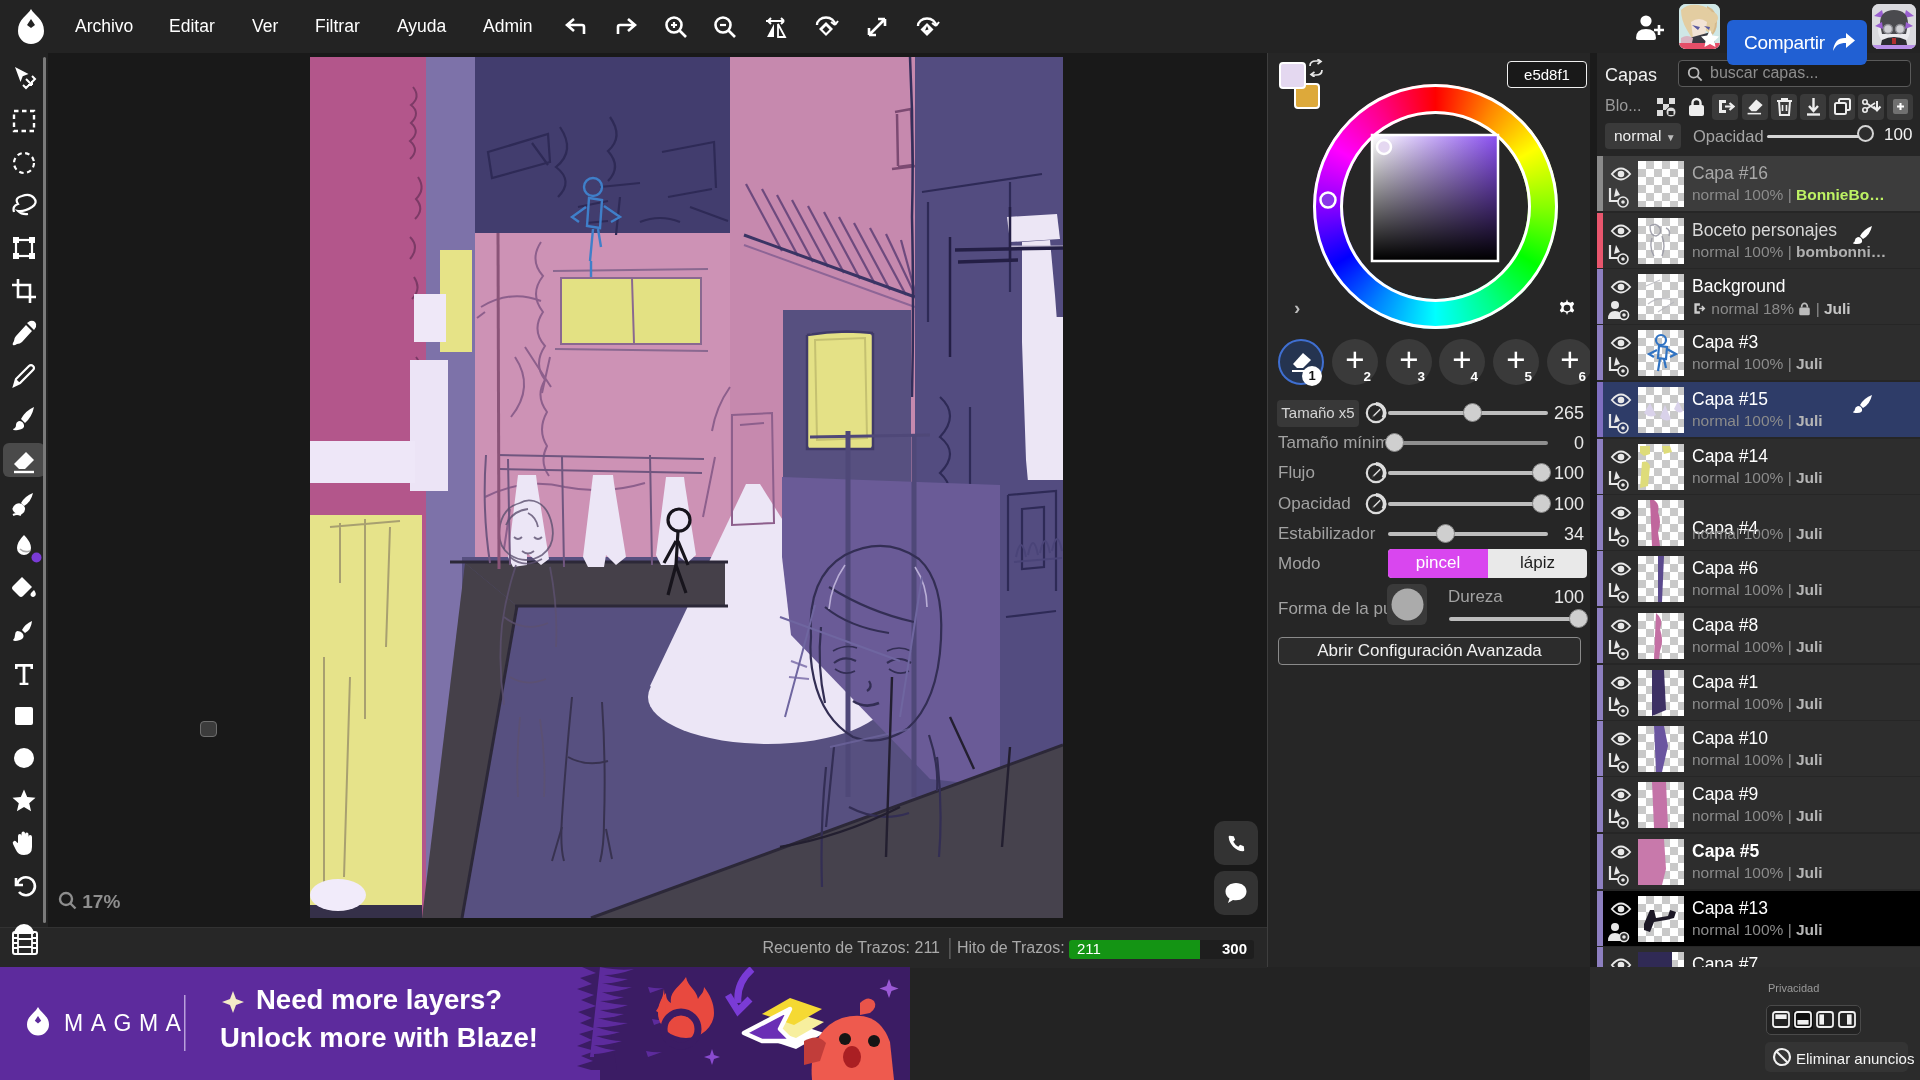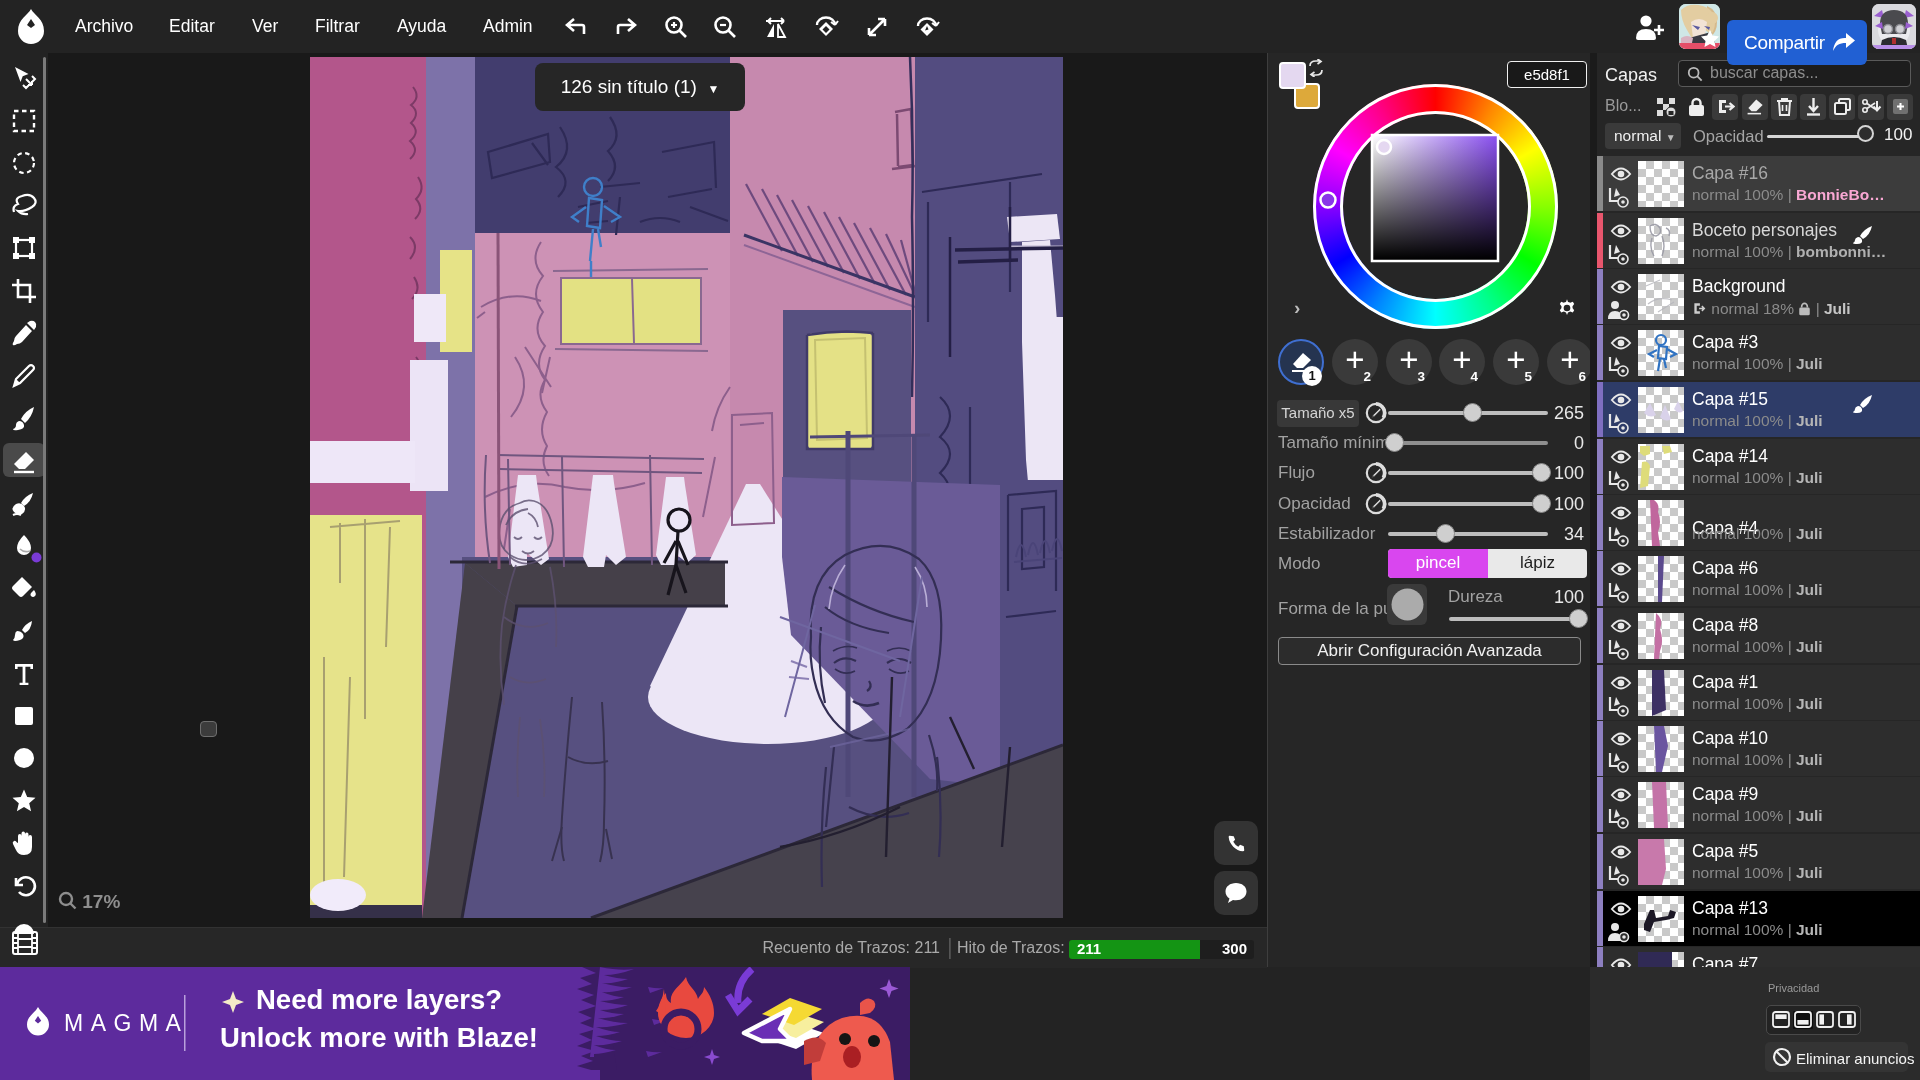--- a/index.html
+++ b/index.html
@@ -270,21 +270,20 @@
         <path d="M258 700 q18 10 40 4 M252 770 l-10 34 M296 772 l6 30"></path>
       </g>
 
       <g stroke="#4a4478" stroke-width="2" fill="none">
         <path d="M706 500 q5 -24 10 0 M718 498 q5 -24 10 0 M730 496 q5 -24 10 0 M742 494 q5 -24 10 0"></path>
         <path d="M704 505 l48 -4"></path>
       </g>
 
       <path d="M188 176 l1 336" stroke="#8a5478" stroke-width="3" fill="none"></path>
     </svg>
-    <div id="titleDrop">126 sin título (1)&nbsp; <span style="font-size:12px;">▼</span></div>
     <div id="zoomInd"><svg style="position:relative; top:2px;" width="19" height="19" viewBox="0 0 19 19">
           <circle cx="8" cy="8" r="6" fill="none" stroke="#8e8e8e" stroke-width="2.4"></circle>
           <path d="M12.5 12.5 l5 5" stroke="#8e8e8e" stroke-width="2.4"></path>
         </svg> 17%</div>
     <div id="miniSquare"></div>
     <div class="cornerBtn" style="top:768px;">
       <svg style="position:absolute; left:11px; top:11px;" width="22" height="22" viewBox="0 0 24 24">
           <path d="M20.5 15.5 l-4 -1.5 -2 2 q-3.5 -2 -5.5 -5.5 l2 -2 -1.5 -4 -4.5 -0.5 q-1 0 -1 1.5 q0.5 6 5 10.5 t10.5 5 q1.5 0 1.5 -1 Z" fill="#fff" transform="rotate(0 12 12)"></path>
         </svg>
     </div>
@@ -294,21 +293,21 @@
         </svg>
     </div>
   </div>
 
   <div id="statusbar">
     <span style="position:absolute; left:740px; top:11px; width:200px; text-align:right;">Recuento de Trazos: 211</span>
     <span style="position:absolute; left:947px; top:6px; color:#555; font-size:22px;">|</span>
     <span style="position:absolute; left:957px; top:11px;">Hito de Trazos:</span>
     <div style="position:absolute; left:1069px; top:12px; width:185px; height:19px; background:#1e1e1e; border-radius:3px; overflow:hidden;">
       <div style="position:absolute; left:0; top:0; width:131px; height:19px; background:#149414;"></div>
-      <span style="position:absolute; left:8px; top:0px; color:#fff; font-weight:bold; font-size:15px;text-align:right;">211</span>
+      <span style="position:absolute; left:8px; top:0px; color:#fff; font-weight:normal; font-size:15px;text-align:right;">211</span>
       <span style="position:absolute; right:7px; top:0px; color:#fff; font-weight:bold; font-size:15px;">300</span>
     </div>
   </div>
 
   <div id="topbar">
     <svg class="abs" style="left:12px; top:7px;" width="38" height="40" viewBox="0 0 38 40">
       <path d="M19 2 C22 8 32 12 32 24 a13 13 0 0 1 -26 0 C6 12 16 8 19 2 Z" fill="#fff"></path>
       <path d="M19 12 l4 6 -4 3 -4 -3 Z" fill="#232323"></path>
     </svg>
     <span class="menuitem" style="left:75px;">Archivo</span>
@@ -705,21 +704,21 @@
             <circle cx="12" cy="10" r="3.6" fill="#e8e8e8"></circle>
           </svg>
       <svg class="lpen" width="24" height="22" viewBox="0 0 24 22">
             <path d="M3 2 v13 h8" fill="none" stroke="#e8e8e8" stroke-width="2.2"></path>
             <path d="M9 2 l4 7 -6 2 Z" fill="#e8e8e8"></path>
             <circle cx="16" cy="16" r="5" fill="none" stroke="#e8e8e8" stroke-width="1.6"></circle>
             <circle cx="16" cy="16" r="1.8" fill="#e8e8e8"></circle>
           </svg>
       <div class="lthumb"></div>
       <div class="ltitle" style="color:#a8a8a8;">Capa #16</div>
-      <div class="lsub"><span>normal 100% | </span><b style="color:#f9a8d4;">BonnieBo…</b></div>
+      <div class="lsub"><span>normal 100% | </span><b style="color:#bef264;">BonnieBo…</b></div>
     </div>
     <div class="lrow" style="top:160px; background:#2d2d2d;">
       <div class="lstrip" style="background:#e8566d;"></div>
       <svg class="leye" width="22" height="20" viewBox="0 0 24 20">
             <path d="M2 10 Q12 -2 22 10 Q12 22 2 10 Z" fill="none" stroke="#e8e8e8" stroke-width="2"></path>
             <circle cx="12" cy="10" r="3.6" fill="#e8e8e8"></circle>
           </svg>
       <svg class="lpen" width="24" height="22" viewBox="0 0 24 22">
             <path d="M3 2 v13 h8" fill="none" stroke="#e8e8e8" stroke-width="2.2"></path>
             <path d="M9 2 l4 7 -6 2 Z" fill="#e8e8e8"></path>
@@ -965,21 +964,21 @@
       <svg class="lpen" width="24" height="22" viewBox="0 0 24 22">
             <path d="M3 2 v13 h8" fill="none" stroke="#e8e8e8" stroke-width="2.2"></path>
             <path d="M9 2 l4 7 -6 2 Z" fill="#e8e8e8"></path>
             <circle cx="16" cy="16" r="5" fill="none" stroke="#e8e8e8" stroke-width="1.6"></circle>
             <circle cx="16" cy="16" r="1.8" fill="#e8e8e8"></circle>
           </svg>
       <div class="lthumb"></div>
       <svg class="abs" style="left:41px; top:5px;" width="46" height="46" viewBox="0 0 46 46">
             <path d="M0 0 h26 l2 30 -4 16 H0 Z" fill="#c879ab"></path>
           </svg>
-      <div class="ltitle" style="color:#fff;">Capa #5</div>
+      <div class="ltitle" style="color:#fff;font-weight:bold;">Capa #5</div>
       <div class="lsub"><span>normal 100% | </span><b style="color:#b5b5b5;">Juli</b></div>
     </div>
     <div class="lrow" style="top:838px; background:#000000;">
       <div class="lstrip" style="background:#8d7fc0;"></div>
       <svg class="leye" width="22" height="20" viewBox="0 0 24 20">
             <path d="M2 10 Q12 -2 22 10 Q12 22 2 10 Z" fill="none" stroke="#e8e8e8" stroke-width="2"></path>
             <circle cx="12" cy="10" r="3.6" fill="#e8e8e8"></circle>
           </svg>
       <svg class="lpen" width="24" height="22" viewBox="0 0 24 22">
             <circle cx="8" cy="6" r="4" fill="#e8e8e8"></circle>

